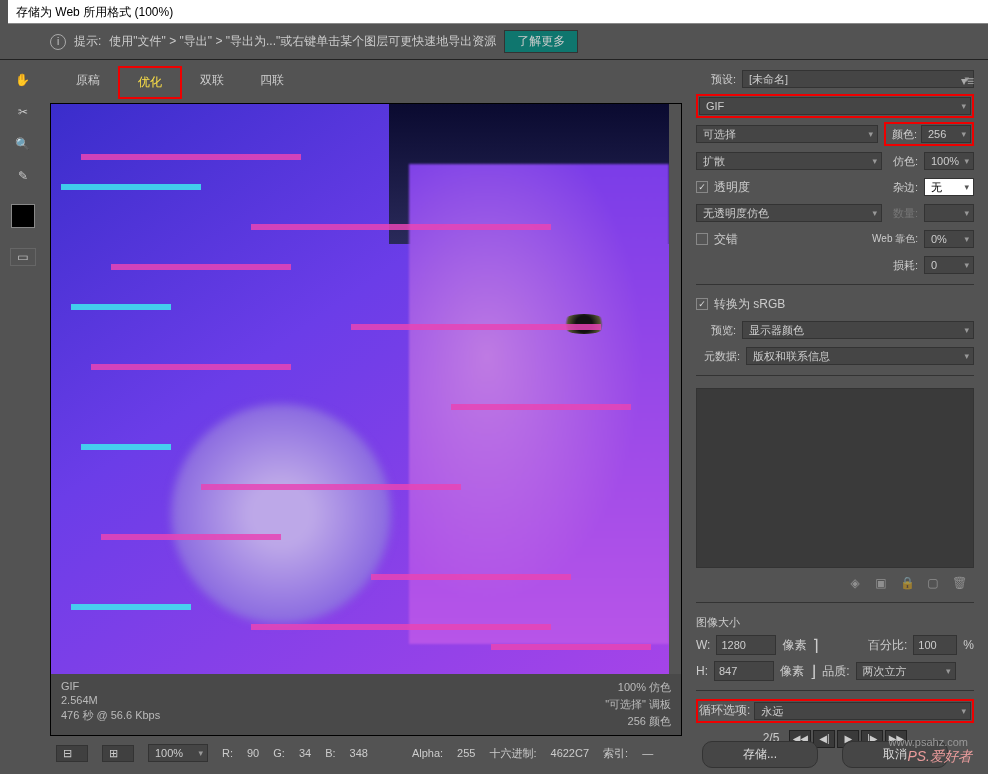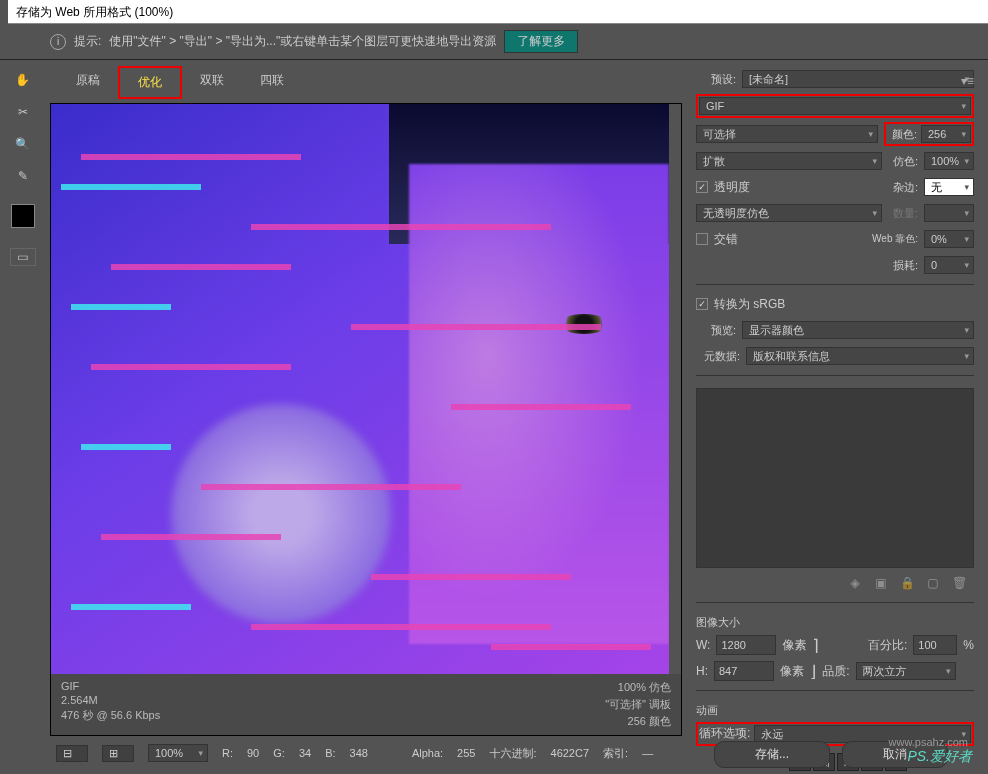--- a/index.html
+++ b/index.html
@@ -40,23 +40,23 @@
 .input-field { border:1px solid #333; background:#454545; height:20px; padding:0 4px; color:#ccc; font-size:11px; width:60px; }
 .chk { width:12px; height:12px; border:1px solid #888; background:#555; display:inline-flex; align-items:center; justify-content:center; font-size:9px; }
 .chk.on::after { content:"✓"; color:#ddd; }
 .sep { height:1px; background:#333; margin:4px 0; }
 .section-title { font-size:11px; color:#ccc; margin-top:4px; }
 .colortable { border:1px solid #333; background:#3a3a3a; height:180px; margin-top:4px; }
 .ct-icons { display:flex; justify-content:flex-end; gap:12px; padding:4px 8px; }
 .ct-icons span { width:14px; height:14px; opacity:.5; font-size:12px; text-align:center; }
 .frame-ctrl { display:flex; align-items:center; justify-content:center; gap:2px; margin-top:2px; }
 .fbtn { width:22px; height:18px; border:1px solid #222; background:#3a3a3a; text-align:center; font-size:10px; line-height:16px; }
-.dialog-btns { position:absolute; bottom:6px; right:40px; display:flex; gap:12px; }
+.dialog-btns { position:absolute; bottom:6px; right:40px; display:flex; gap:24px; }
 .dialog-btn { border:1px solid #333; background:#464646; padding:4px 40px; border-radius:10px; font-size:12px; color:#ddd; }
-.watermark { position:absolute; right:16px; bottom:8px; font-size:14px; color:#5eead4; font-style:italic; opacity:.9; }
+.watermark { position:absolute; right:16px; bottom:8px; font-size:14px; color:#fca5a5; font-style:italic; opacity:.9; }
 .watermark2 { position:absolute; right:20px; bottom:26px; font-size:11px; color:#999; }
 .menu-icon { position:absolute; right:14px; top:74px; font-size:12px; color:#aaa; }
 .disabled { color:#777; }
 .red-outline { border: 2px solid #e00; padding: 1px; }
 </style>
 </head>
 <body>
 
 <div class="titlebar">存储为 Web 所用格式 (100%)</div>
 
@@ -283,21 +283,20 @@
       <span>像素</span>
       <span style="font-size:16px">⌋</span>
       <span>品质:</span>
       <div class="dd" style="flex:0 0 100px">
           <span>两次立方</span>
           <span class="chev">▾</span>
         </div>
     </div>
 
     <div class="sep"></div>
-    <div class="section-title">动画</div>
     <div class="row">
       <span class="red-outline" style="display:flex;align-items:flex-start;gap:4px;flex:1">
         <span>循环选项:</span>
         <div class="dd">
             <span>永远</span>
             <span class="chev">▾</span>
           </div>
       </span>
     </div>
     <div class="row" style="justify-content:center;gap:10px">

